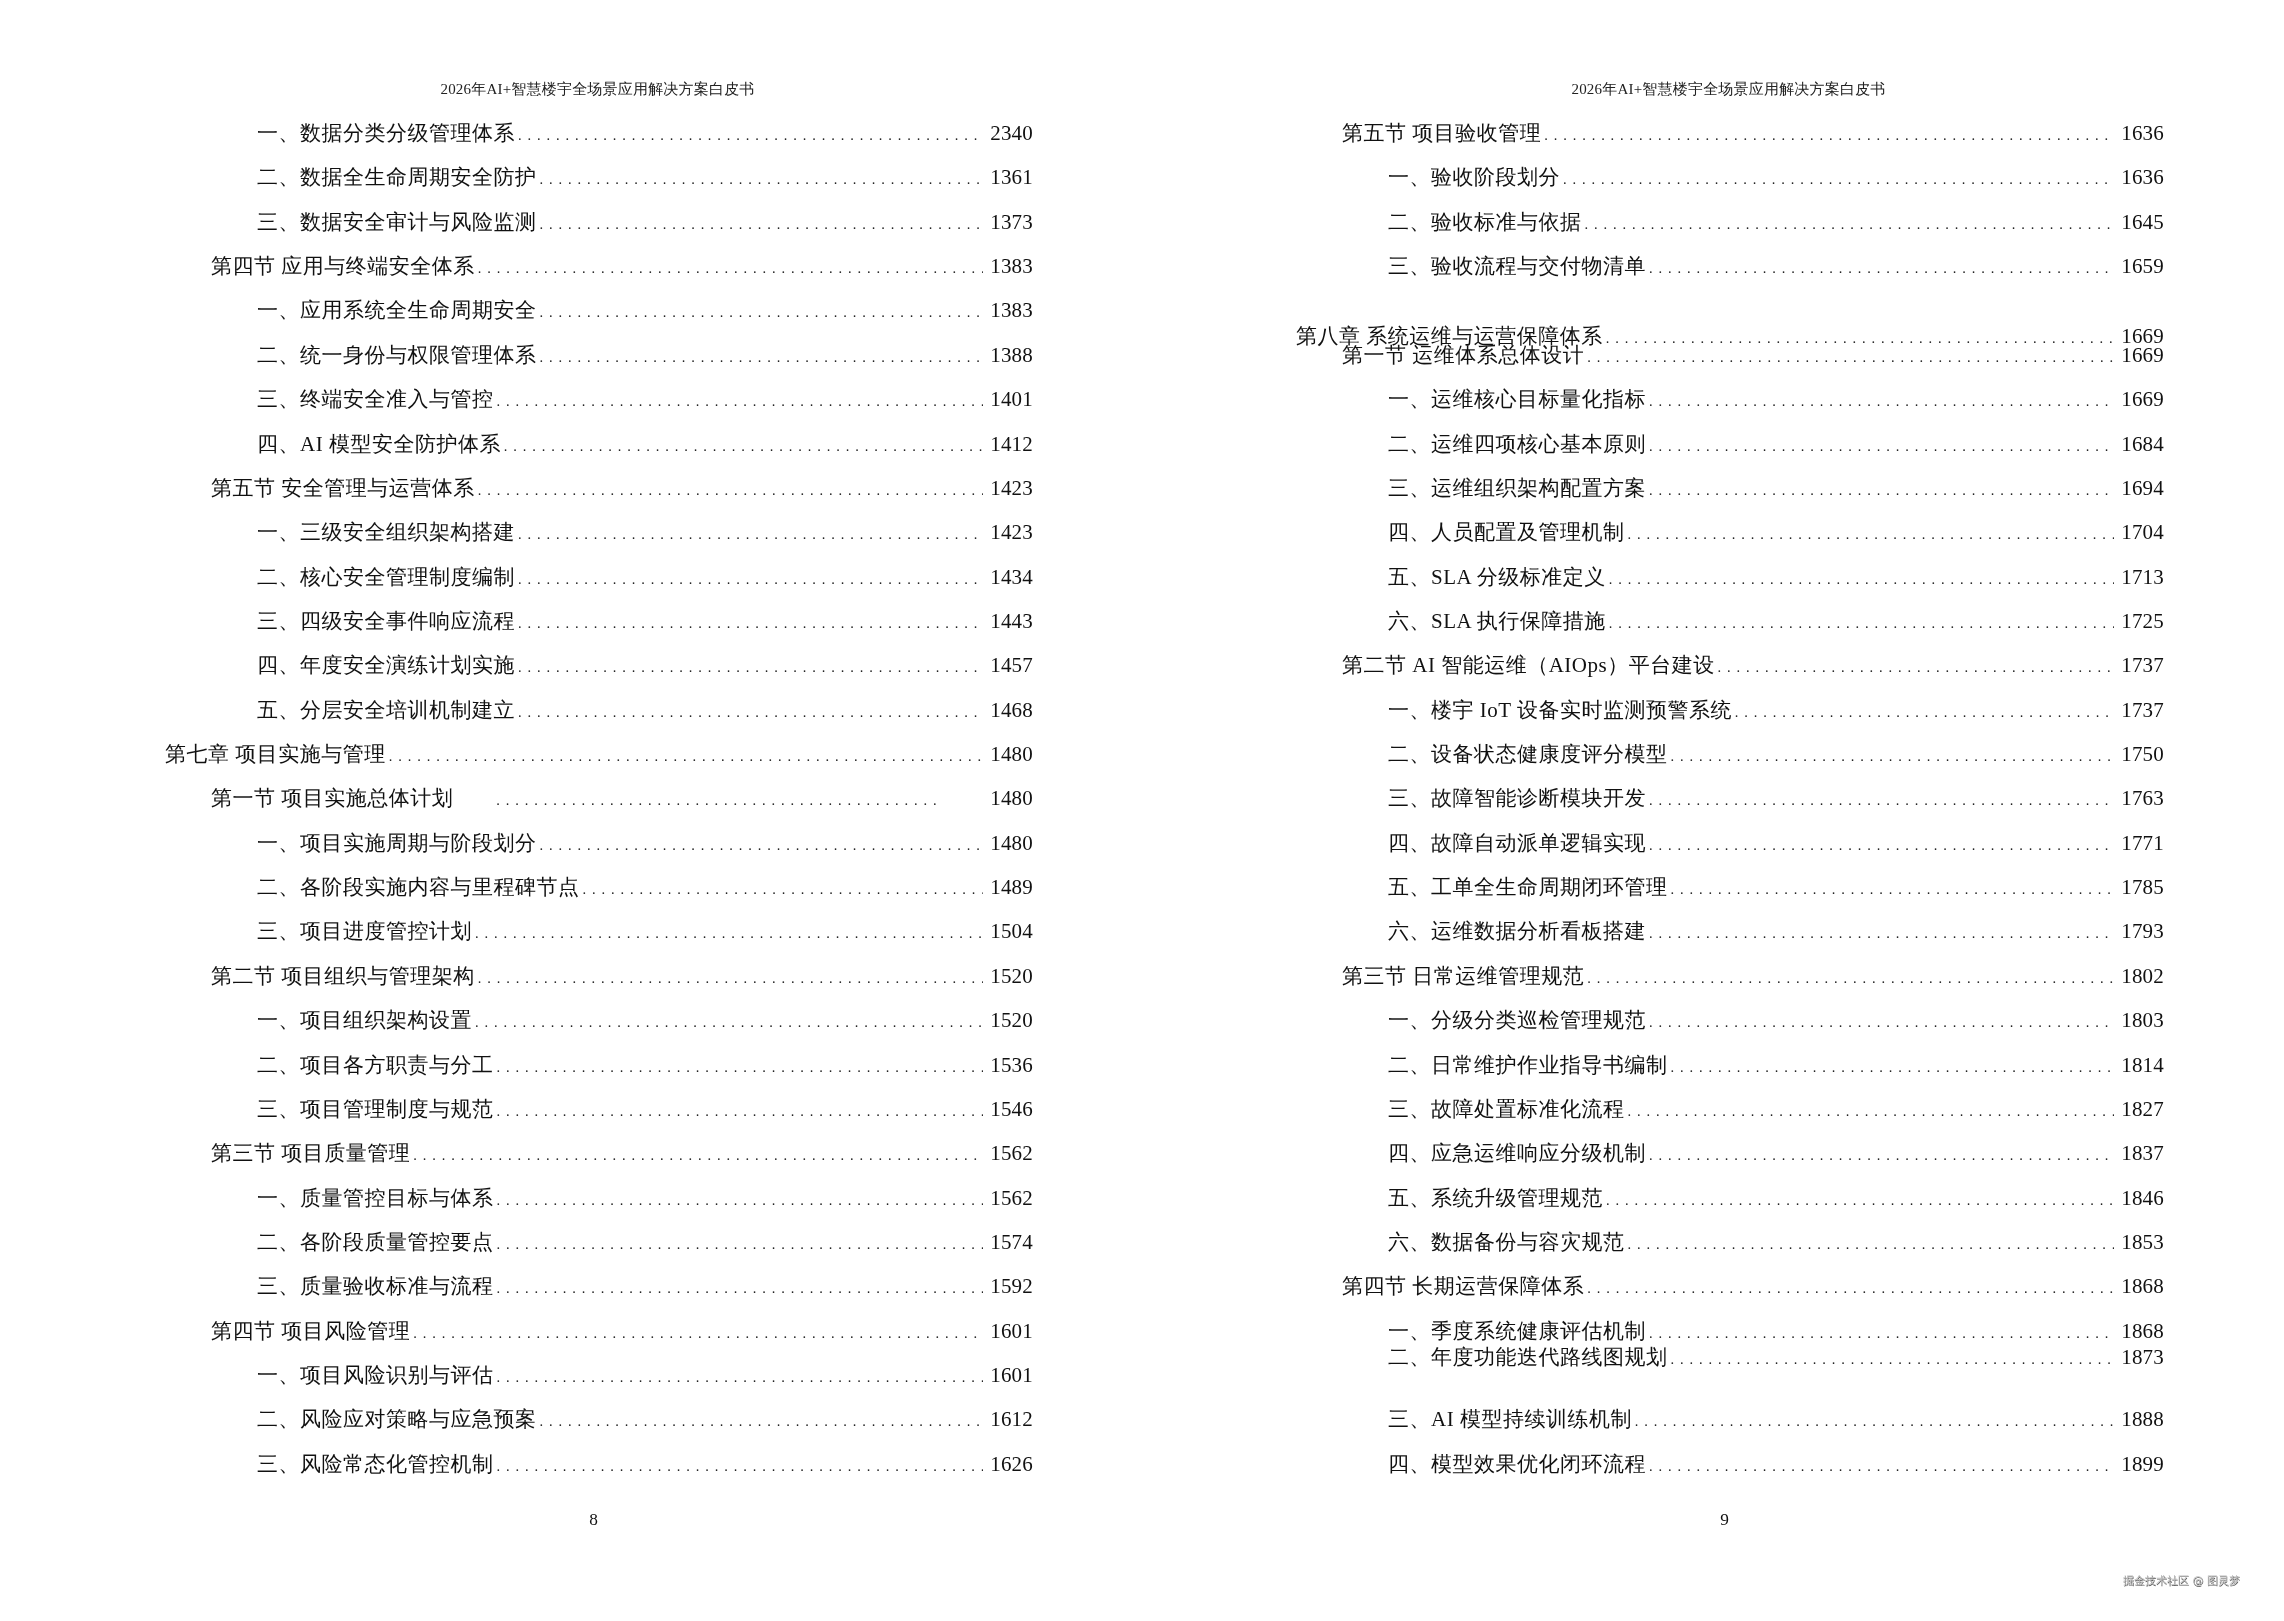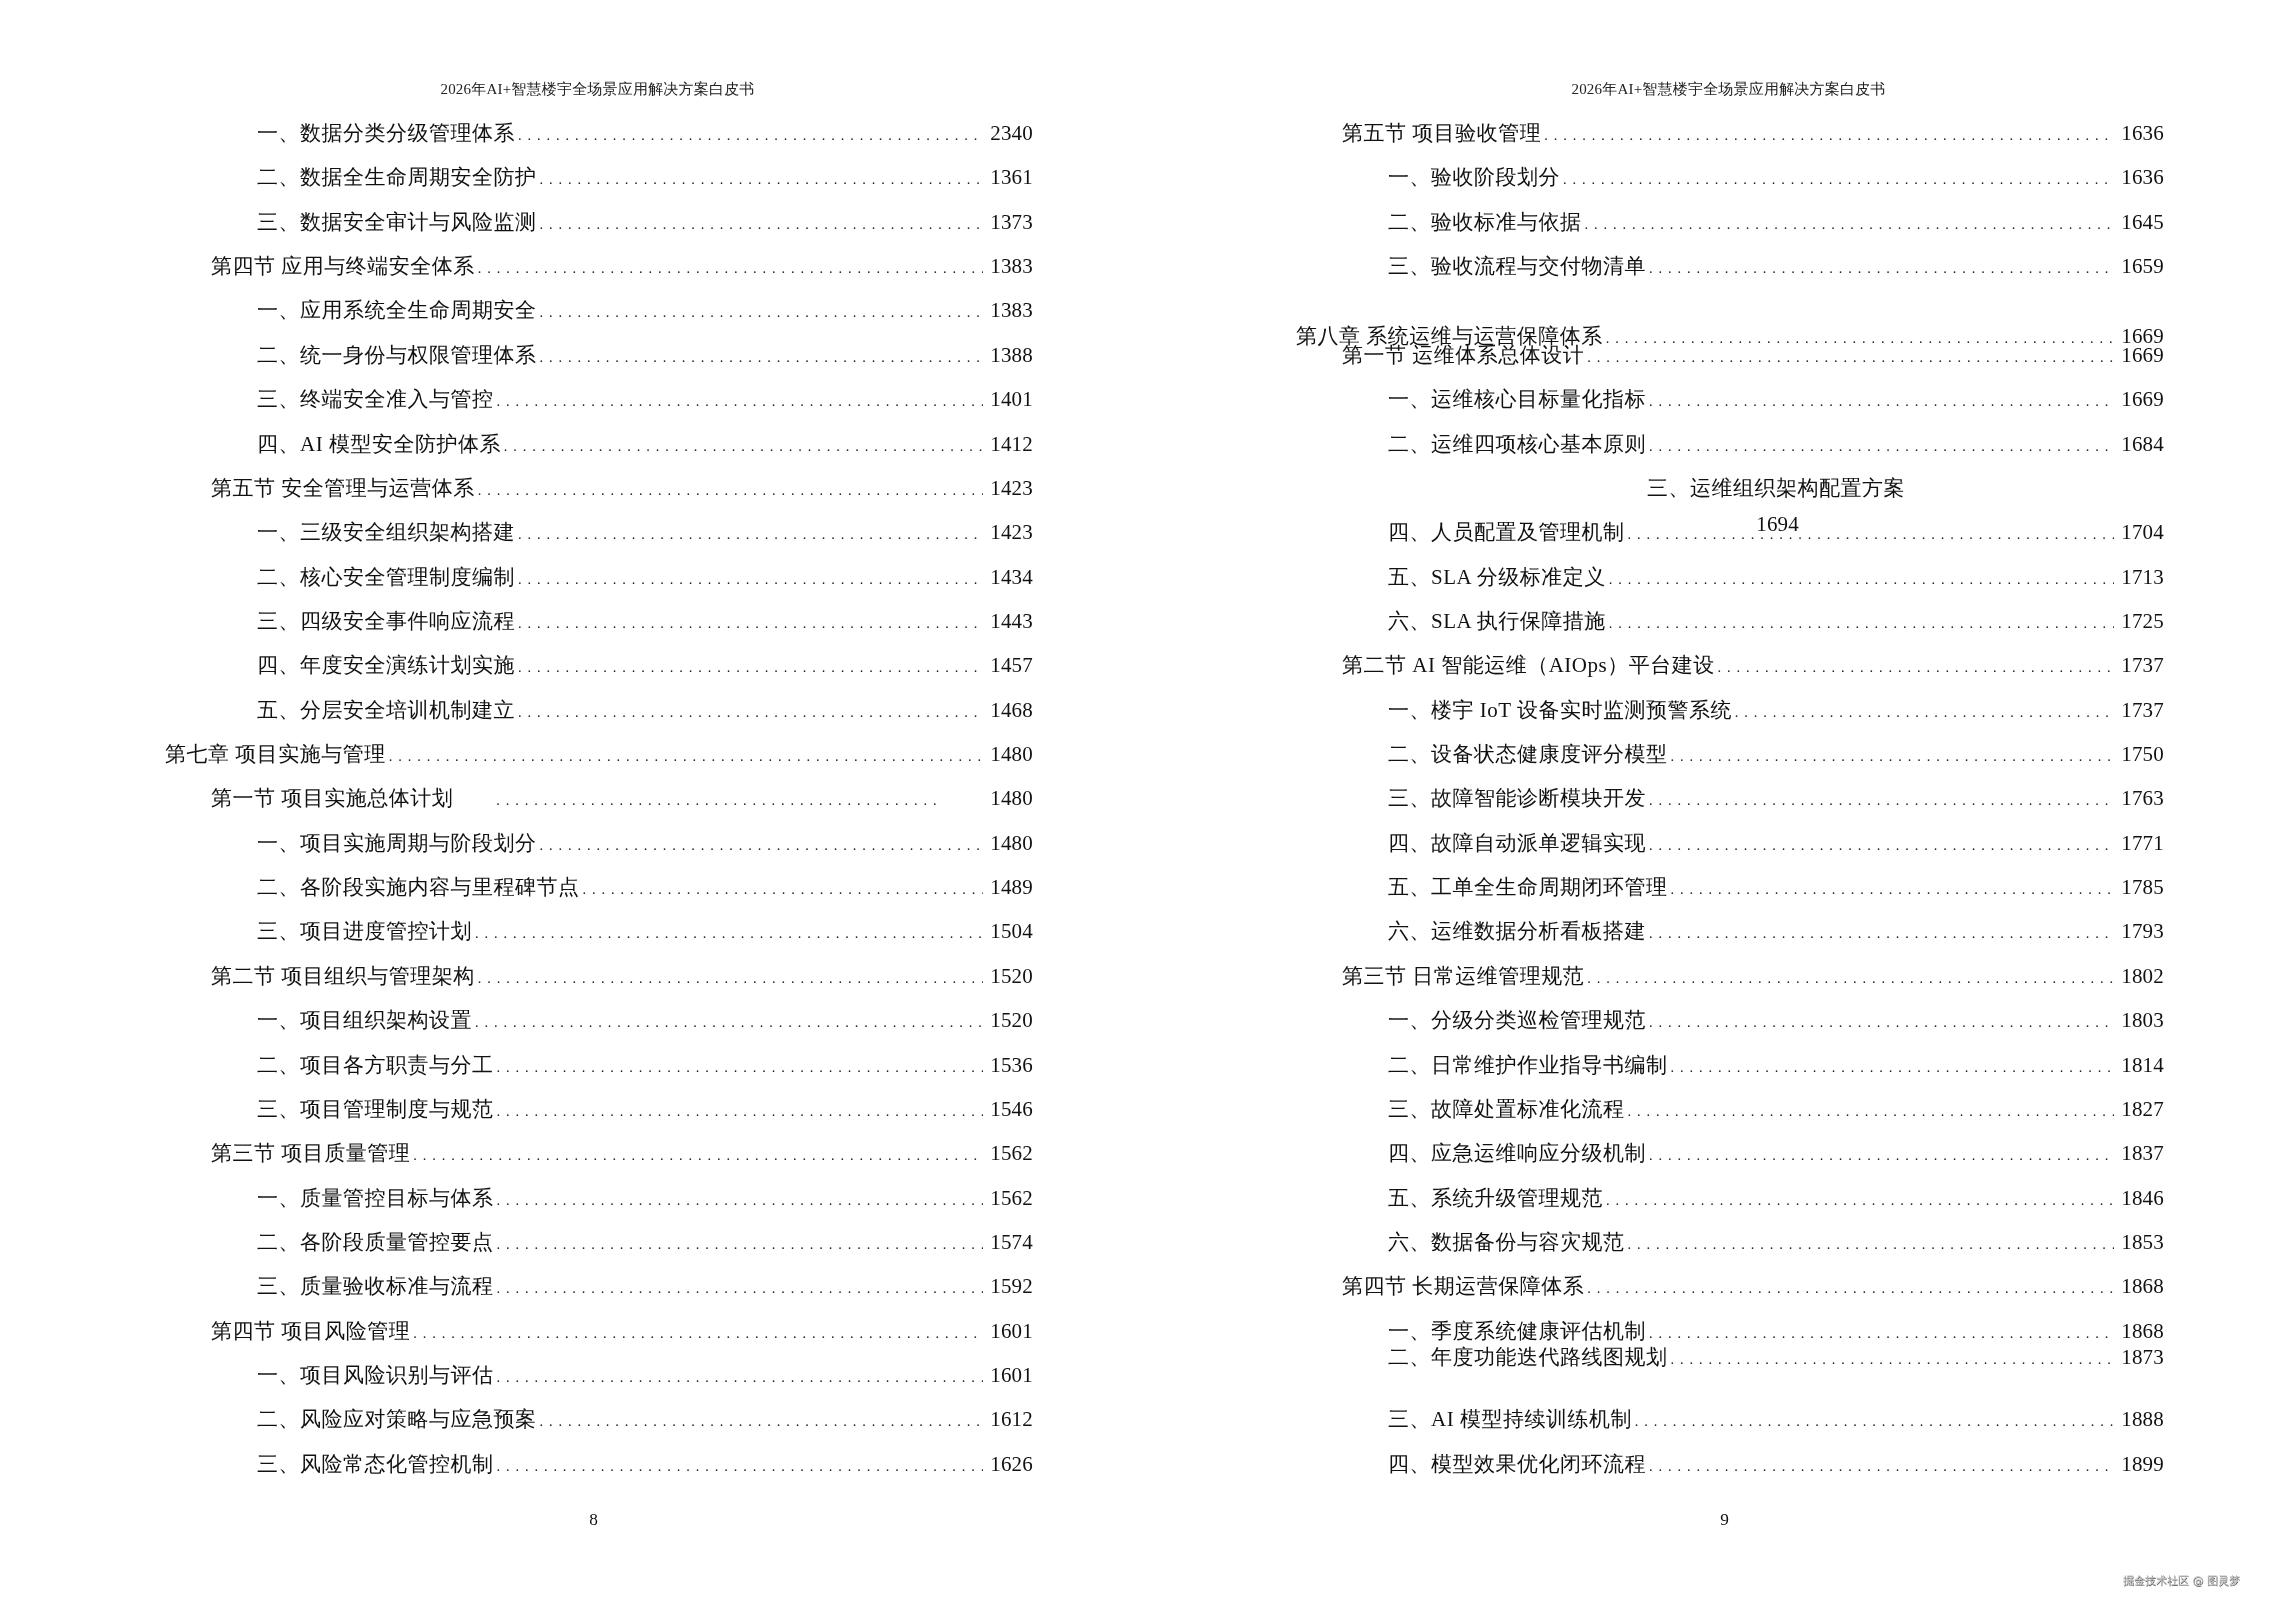--- a/index.html
+++ b/index.html
@@ -225,21 +225,21 @@
       <div class="row l2" style="top: 266px;">
         <span class="title">一、运维核心目标量化指标</span>
         <span class="leader">........................................................................................................................................................................................................</span>
         <span class="num">1669</span>
       </div>
       <div class="row l2" style="top: 311px;">
         <span class="title">二、运维四项核心基本原则</span>
         <span class="leader">........................................................................................................................................................................................................</span>
         <span class="num">1684</span>
       </div>
-      <div class="row l2" style="top: 355px; flex-direction: column;">
+      <div class="row l2" style="top: 355px;">
         <span class="title">三、运维组织架构配置方案</span>
         <span class="leader">........................................................................................................................................................................................................</span>
         <span class="num">1694</span>
       </div>
       <div class="row l2" style="top: 399px;">
         <span class="title">四、人员配置及管理机制</span>
         <span class="leader">........................................................................................................................................................................................................</span>
         <span class="num">1704</span>
       </div>
       <div class="row l2" style="top: 444px;">

